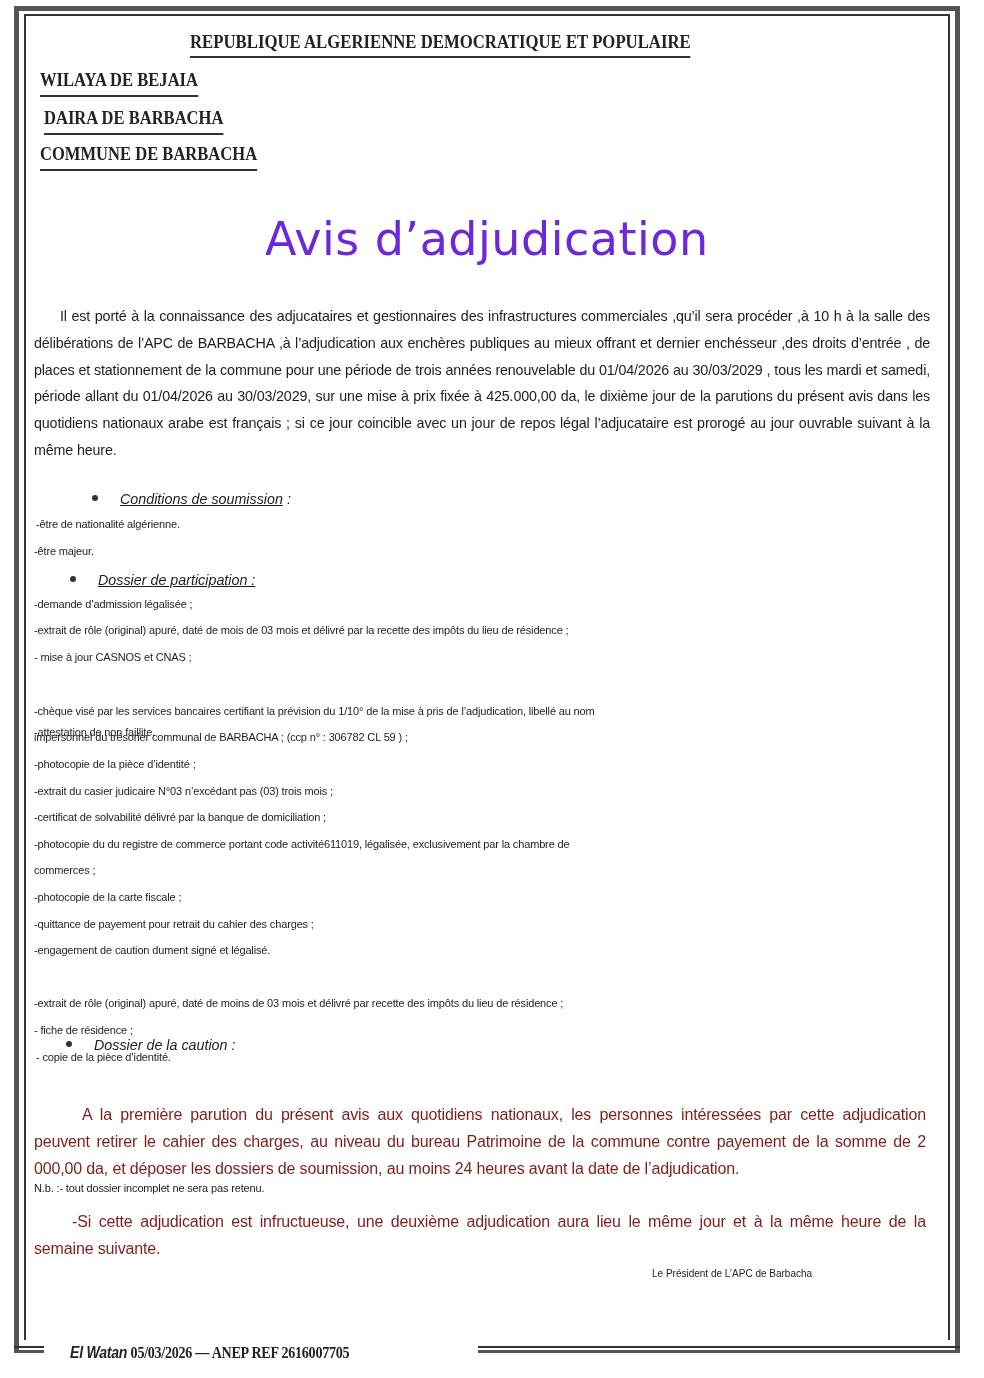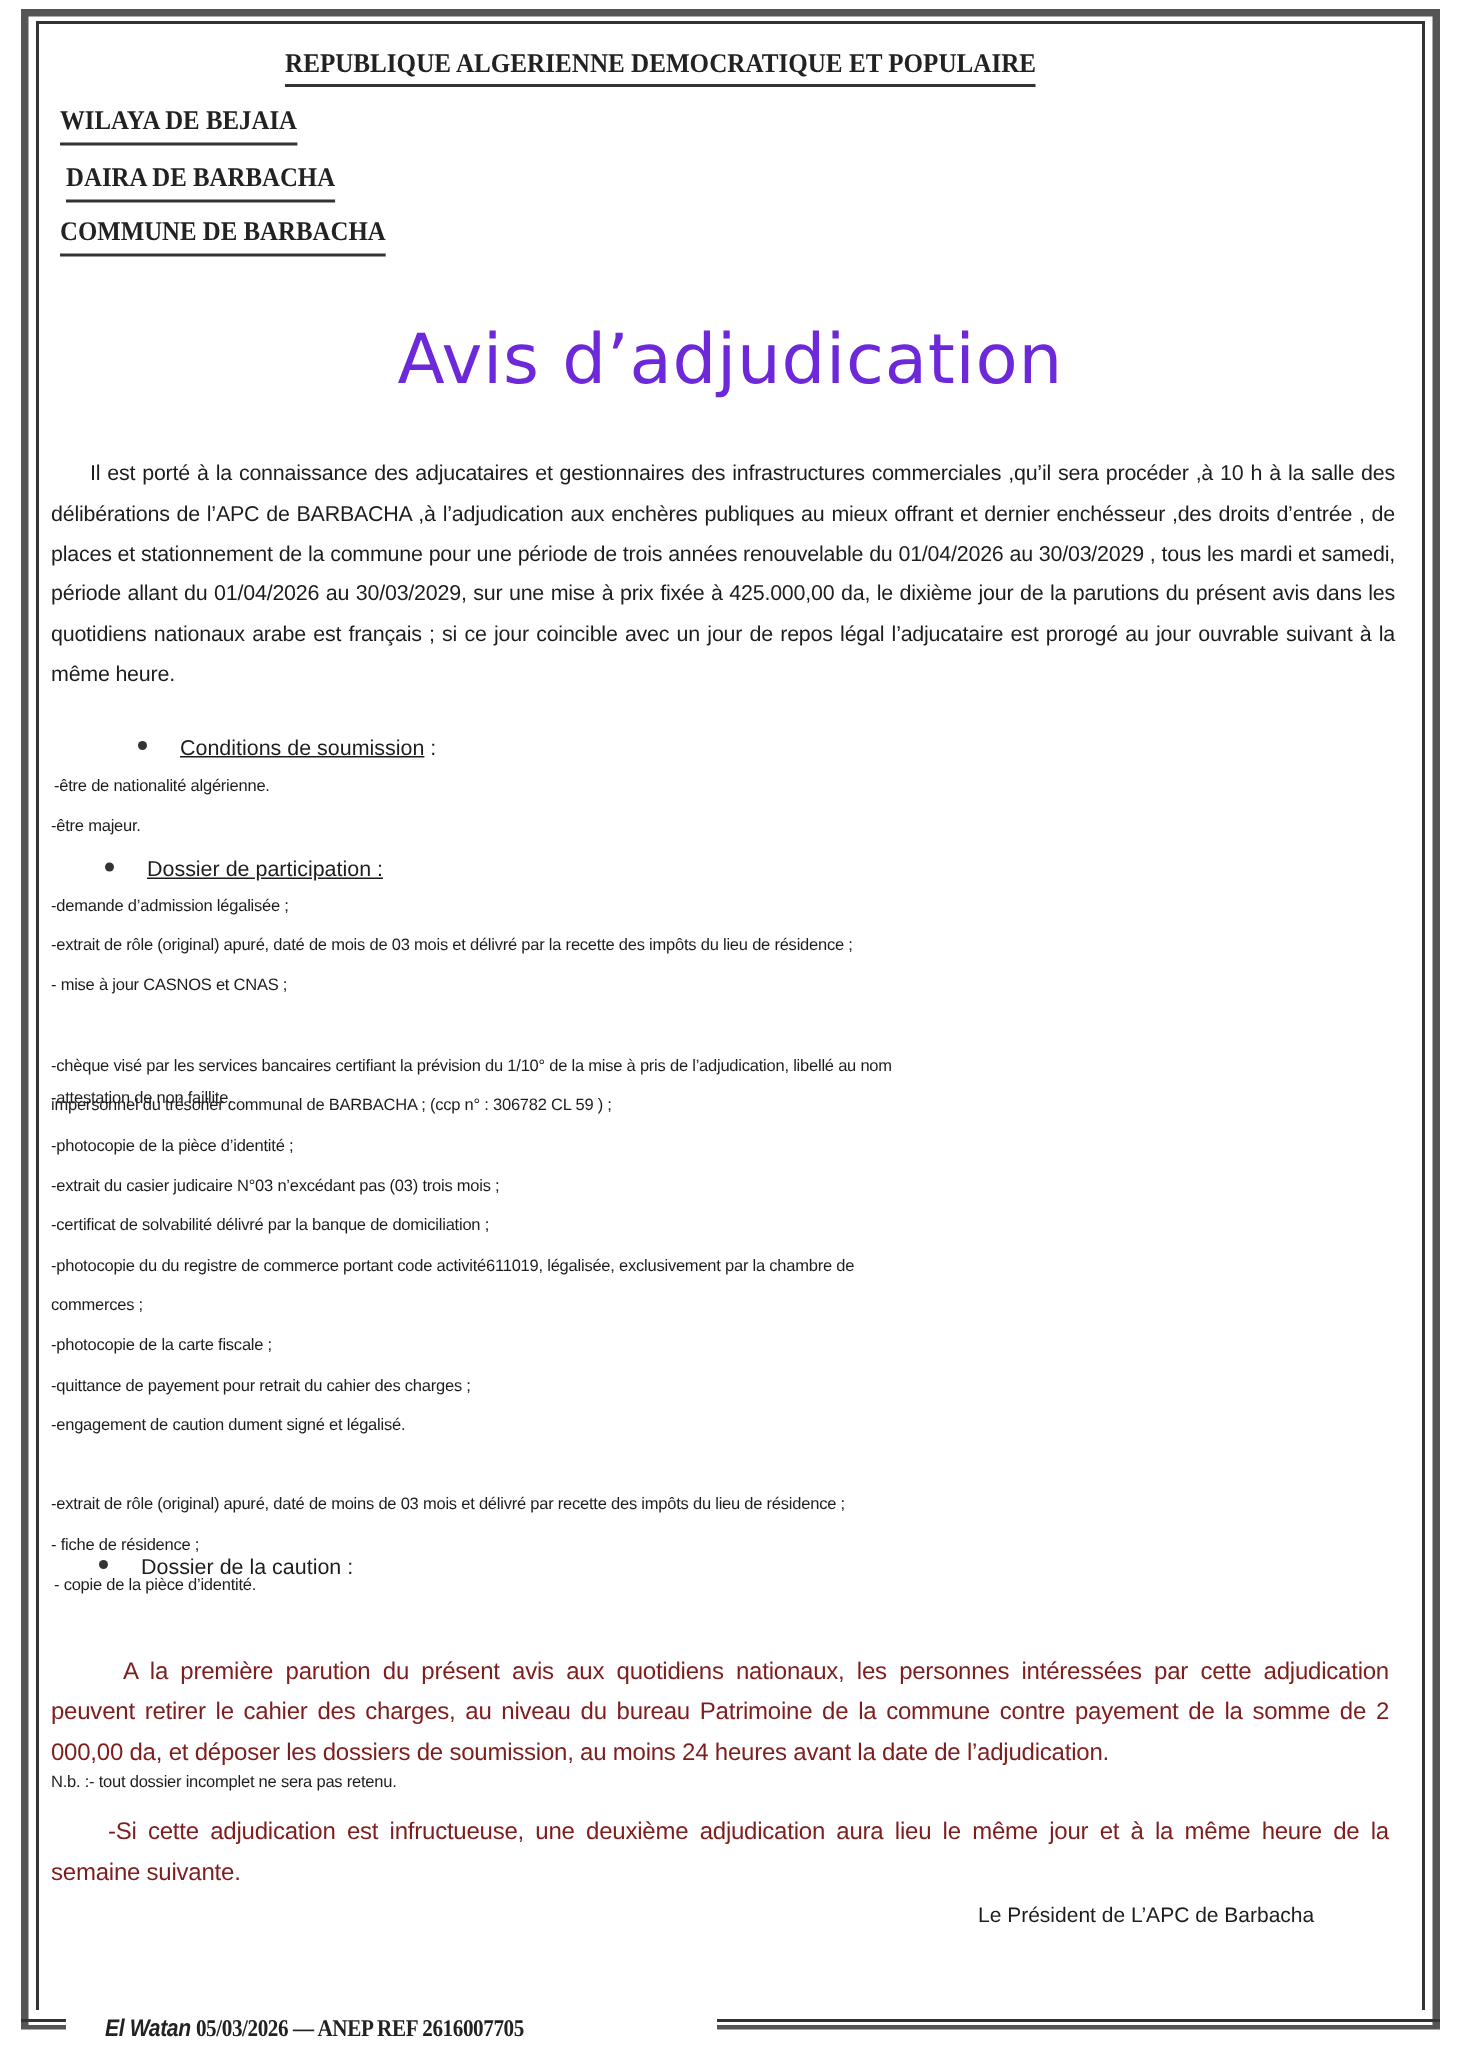--- a/index.html
+++ b/index.html
@@ -135,20 +135,21 @@
       color: #1d1d1d;
       white-space: nowrap;
       letter-spacing: -0.15px;
     }
     .bullet-line {
       position: absolute;
       font-family: "Liberation Sans", "DejaVu Sans", sans-serif;
       font-size: 14.3px;
       color: #1d1d1d;
       white-space: nowrap;
+      font-style: italic;
     }
     .bullet-dot {
       display: inline-block;
       width: 6px;
       height: 6px;
       border-radius: 50%;
       background: #333;
       vertical-align: middle;
       margin-right: 22px;
       position: relative;
@@ -166,21 +167,21 @@
       line-height: 27px;
       color: #7f1d1d;
       text-align: justify;
       letter-spacing: -0.15px;
     }
     .signature {
       position: absolute;
       left: 652px;
       top: 1268px;
       font-family: "Liberation Sans", "DejaVu Sans", sans-serif;
-      font-size: 14px;
+      font-size: 10px;
       color: #1d1d1d;
       white-space: nowrap;
     }
   </style>
 </head>
 <body>
 
 <div class="outer-frame"></div>
 <div class="inner-frame"></div>
 

